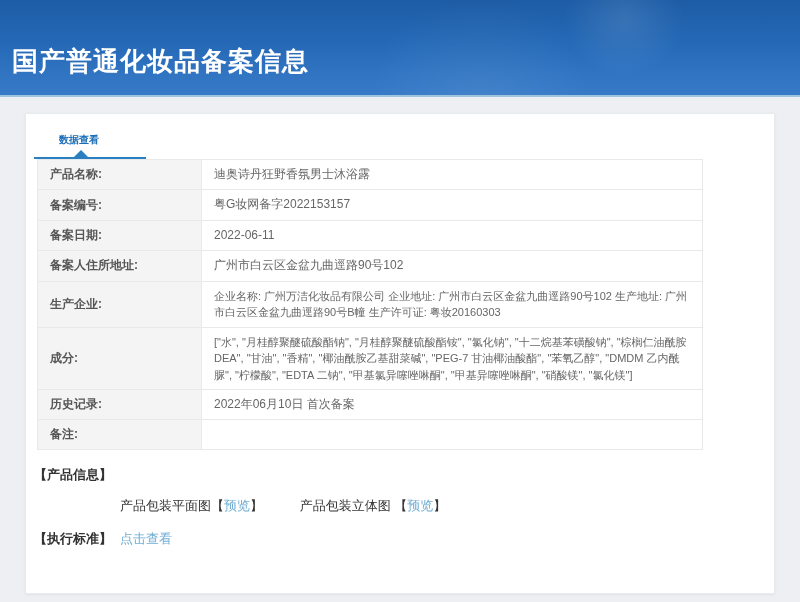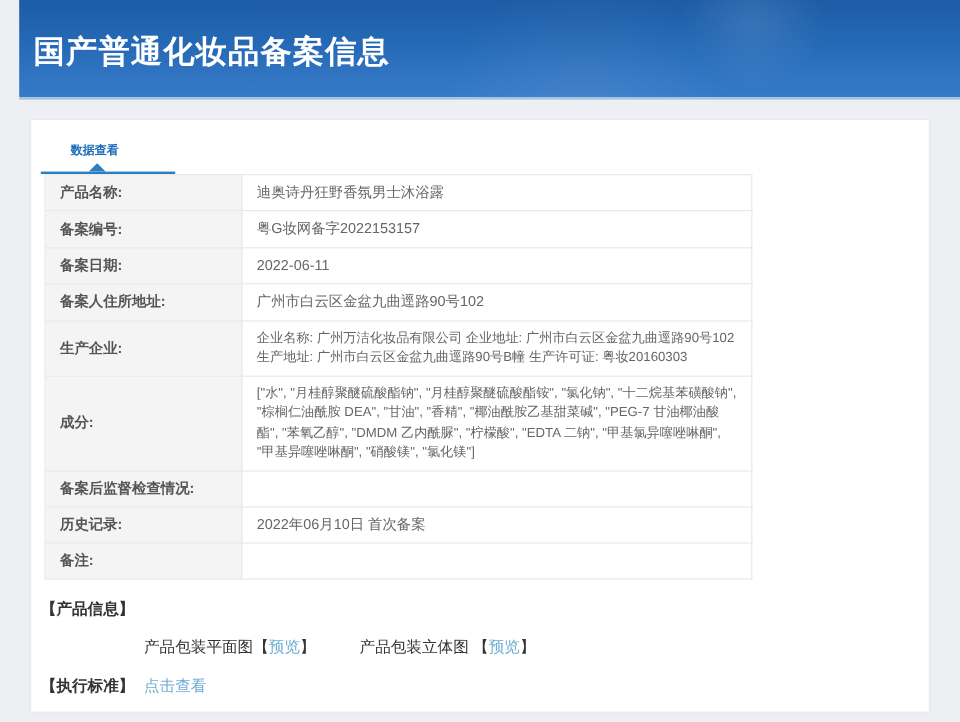--- a/index.html
+++ b/index.html
@@ -11,22 +11,21 @@
     flex-direction: column;
   }
   
   .header {
     height: 97px;
     background:
       radial-gradient(circle at 78% 20%, rgba(255,255,255,0.10) 0, rgba(255,255,255,0) 60px),
       radial-gradient(circle at 60% 120%, rgba(255,255,255,0.08) 0, rgba(255,255,255,0) 120px),
       linear-gradient(180deg, #1d5ca6 0%, #2569b6 45%, #3074c2 78%, #3579c7 100%);
     border-bottom: 2px solid #9fc4de;
-    padding: 26px 0 0 12px;
-    margin-left: 16px;
+    padding: 44px 0 0 12px;
   }
   .header h1 {
     color: #ffffff;
     font-size: 26px;
     font-weight: bold;
     letter-spacing: 1px;
   }
   
   .content { flex: 1; padding: 16px 25px 8px 25px; }
   .card {
@@ -62,21 +61,21 @@
   }
   .section-heading {
     margin: 16px 0 7px 8px;
     font-size: 13px;
     font-weight: bold;
     color: #333333;
   }
   
   table.info {
     border-collapse: collapse;
-    width: 590px;
+    width: 666px;
     margin-left: 11px;
     font-size: 12px;
   }
   table.info td {
     border: 1px solid #e7e9eb;
     padding: 6px 10px 6px 12px;
     vertical-align: middle;
   }
   td.lbl {
     width: 164px;
@@ -146,24 +145,20 @@
         </tr>
         <tr>
           <td class="lbl">生产企业:</td>
           <td class="val small">企业名称: 广州万洁化妆品有限公司 企业地址: 广州市白云区金盆九曲逕路90号102 生产地址: 广州市白云区金盆九曲逕路90号B幢 生产许可证: 粤妆20160303</td>
         </tr>
         <tr>
           <td class="lbl">成分:</td>
           <td class="val small">["水", "月桂醇聚醚硫酸酯钠", "月桂醇聚醚硫酸酯铵", "氯化钠", "十二烷基苯磺酸钠", "棕榈仁油酰胺 DEA", "甘油", "香精", "椰油酰胺乙基甜菜碱", "PEG-7 甘油椰油酸酯", "苯氧乙醇", "DMDM 乙内酰脲", "柠檬酸", "EDTA 二钠", "甲基氯异噻唑啉酮", "甲基异噻唑啉酮", "硝酸镁", "氯化镁"]</td>
         </tr>
         <tr>
-          <td class="lbl">备案后监督检查情况:</td>
-          <td class="val empty"></td>
-        </tr>
-        <tr>
           <td class="lbl">历史记录:</td>
           <td class="val">2022年06月10日 首次备案</td>
         </tr>
         <tr>
           <td class="lbl">备注:</td>
           <td class="val empty"></td>
         </tr>
       </tbody>
     </table>
 

